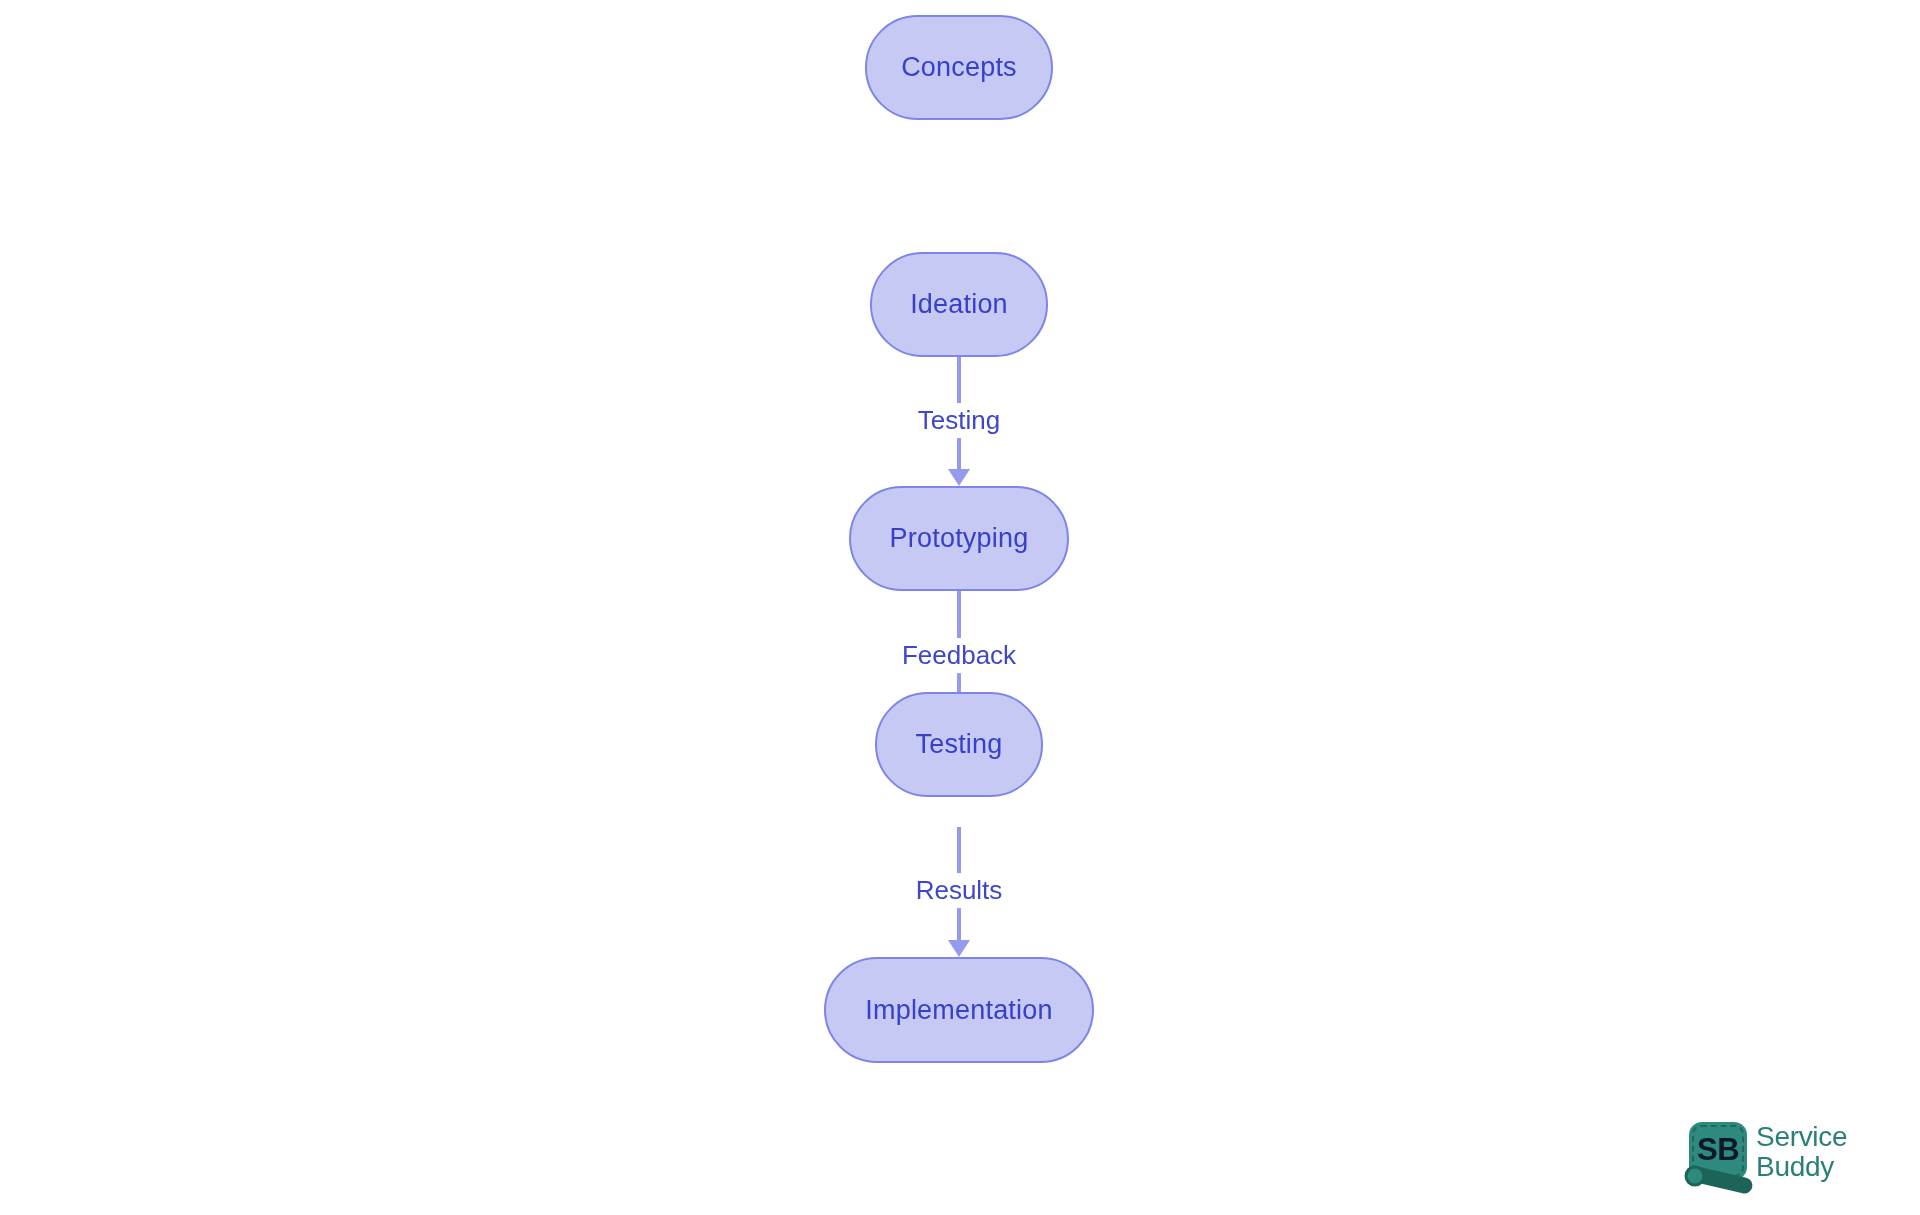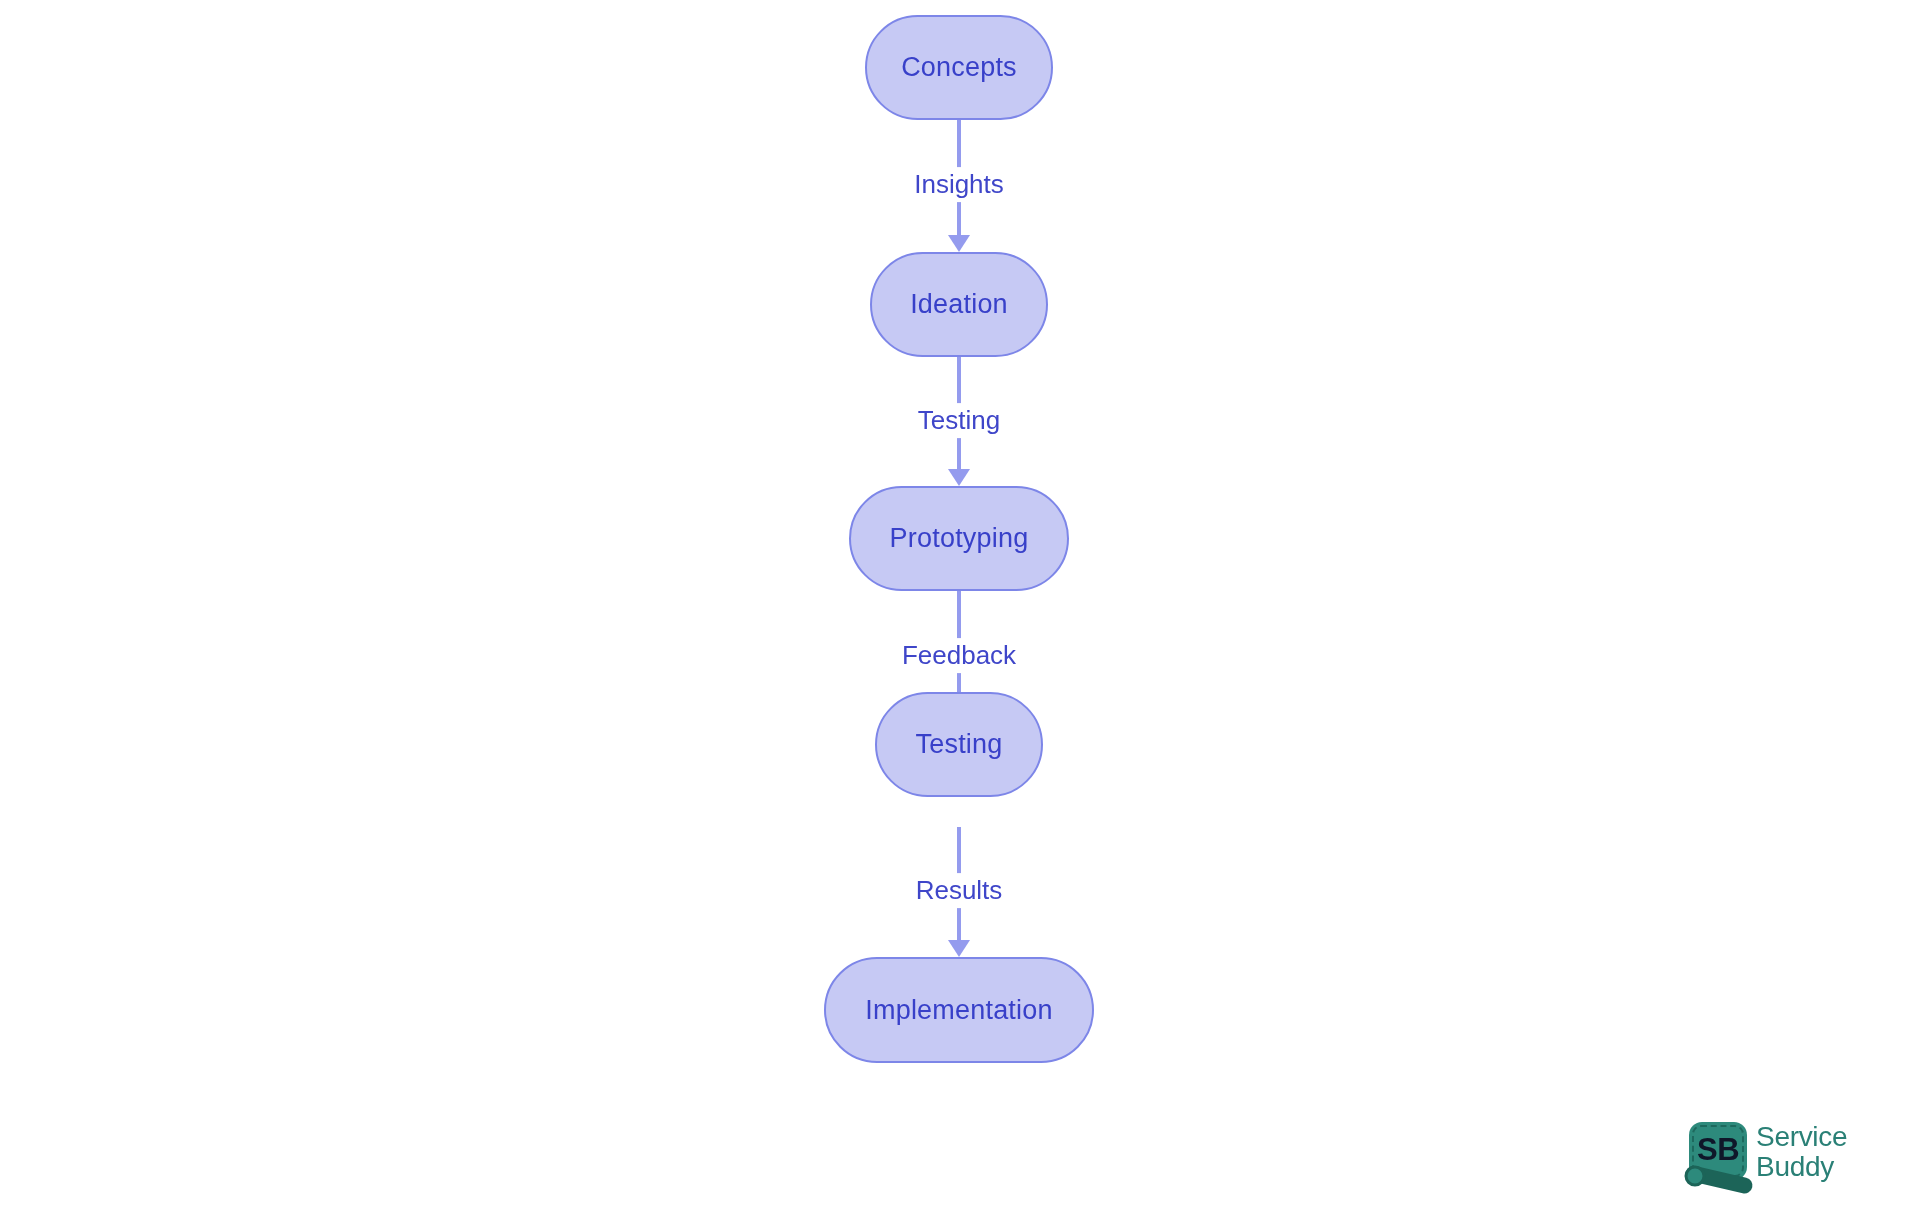--- a/index.html
+++ b/index.html
@@ -79,25 +79,20 @@
     white-space:nowrap;
   }
 </style>
 </head>
 <body>
 
 <div class="canvas">
 
   <div class="node n1">Concepts</div>
 
-  <div class="edge e1">
-    <div class="edge-line"></div>
-    <div class="edge-arrow"></div>
-    <div class="edge-label">Insights</div>
-  </div>
 
   <div class="node n2">Ideation</div>
 
   <div class="edge e2">
     <div class="edge-line"></div>
     <div class="edge-arrow"></div>
     <div class="edge-label">Testing</div>
   </div>
 
   <div class="node n3">Prototyping</div>

